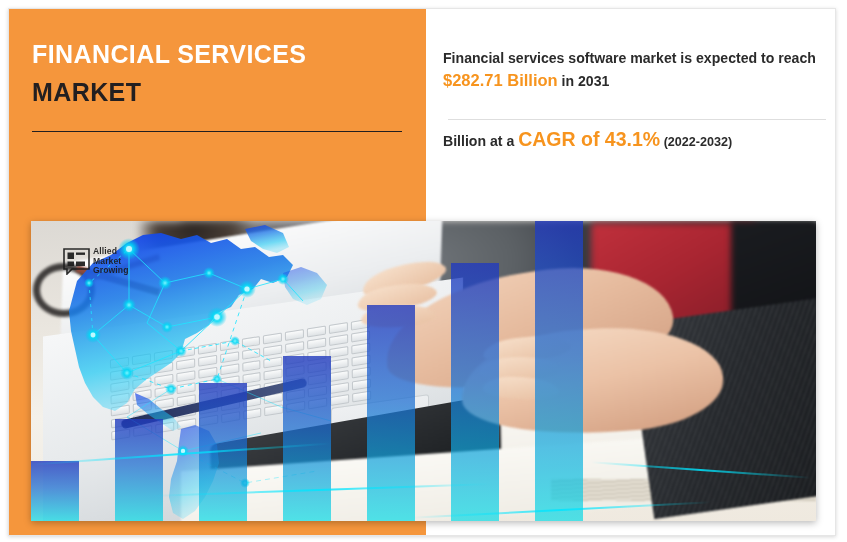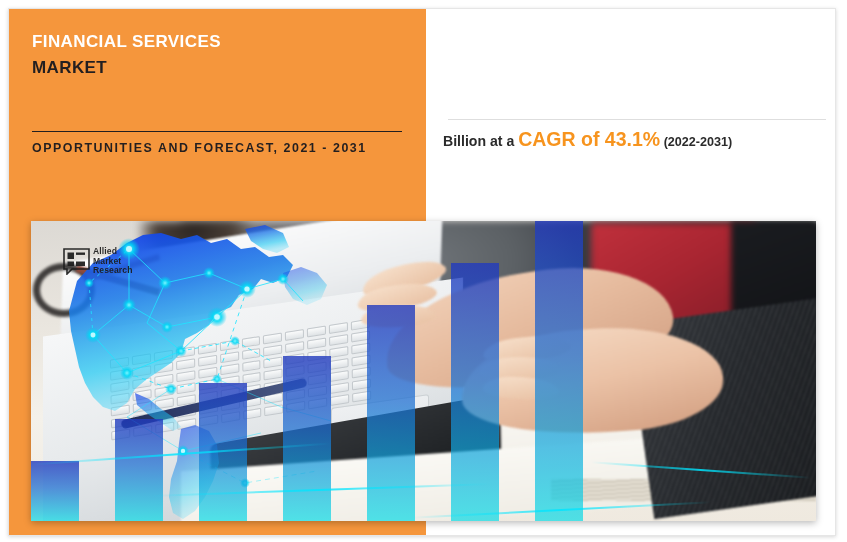--- a/index.html
+++ b/index.html
@@ -27,24 +27,25 @@
     left: 0; top: 0;
     width: 417px; height: 528px;
     background: #F5963C;
   }
   #title-block {
     position: absolute;
     left: 23px; top: 20px;
     width: 372px;
   }
   .title-line {
-    font-size: 17px;
+    font-size: 25px;
     font-weight: bold;
     line-height: 26px;
     letter-spacing: 0.4px;
+    margin-top: 12px;
   }
   .title-light { color: #ffffff; }
   .title-dark  { color: #231F20; }
   #title-rule {
     position: absolute;
     left: 23px; top: 122px;
     width: 370px; height: 0;
     border-top: 1.4px solid #231F20;
   }
   #subtitle {
@@ -308,30 +309,32 @@
 
   <div id="orange-panel">
 
     <div id="title-block">
       <div class="title-line title-light">FINANCIAL SERVICES</div>
       <div class="title-line title-dark">MARKET</div>
     </div>
 
     <div id="title-rule"></div>
 
-    <div id="subtitle">OPPORTUNITIES AND FORECAST, 2021 - 2031</div>
   </div>
 
   <div id="stats-panel">
 
+    <div class="stat-row" id="stat-row-1">
+      <span class="stat-text">Financial services software market is expected to reach </span><span class="stat-text accent">$282.71 Billion</span><span class="stat-text"> in 2031</span>
+    </div>
 
     <div id="stats-divider"></div>
 
     <div class="stat-row" id="stat-row-2">
-      <span class="stat-text">Billion at a </span><span class="stat-text accent-big">CAGR of 43.1%</span><span class="stat-text paren"> (2022-2031)</span>
+      <span class="stat-text">Billion at a </span><span class="stat-text accent-big">CAGR of 43.1%</span><span class="stat-text paren"> (2022-2032)</span>
     </div>
   </div>
 
   <div id="photo">
 
     <div class="ph" id="ph-desk"></div>
     <div class="ph" id="ph-bg-person-left"></div>
     <div class="ph" id="ph-bg-person"></div>
     <div class="ph" id="ph-head"></div>
     <div class="ph" id="ph-red"></div>
@@ -553,19 +556,19 @@
       <svg id="logo-mark" viewBox="0 0 27 27">
         <path d="M1,1 H26 V21 H9 L4,26 V21 H1 Z" fill="none" stroke="#1b1b1b" stroke-width="1.6"></path>
         <rect x="4.5" y="4.5" width="6.5" height="6.5" fill="#1b1b1b"></rect>
         <rect x="13" y="4.5" width="9" height="2.4" fill="#1b1b1b"></rect>
         <rect x="4.5" y="13.5" width="6.5" height="4.5" fill="#1b1b1b"></rect>
         <rect x="13" y="13.5" width="9" height="4.5" fill="#1b1b1b"></rect>
       </svg>
       <div id="logo-text">
         <div>Allied</div>
         <div>Market</div>
-        <div>Research</div>
+        <div>Growing</div>
       </div>
     </div>
   </div>
 
   <div id="photo-shadow"></div>
 </div>
 
 </body></html>

